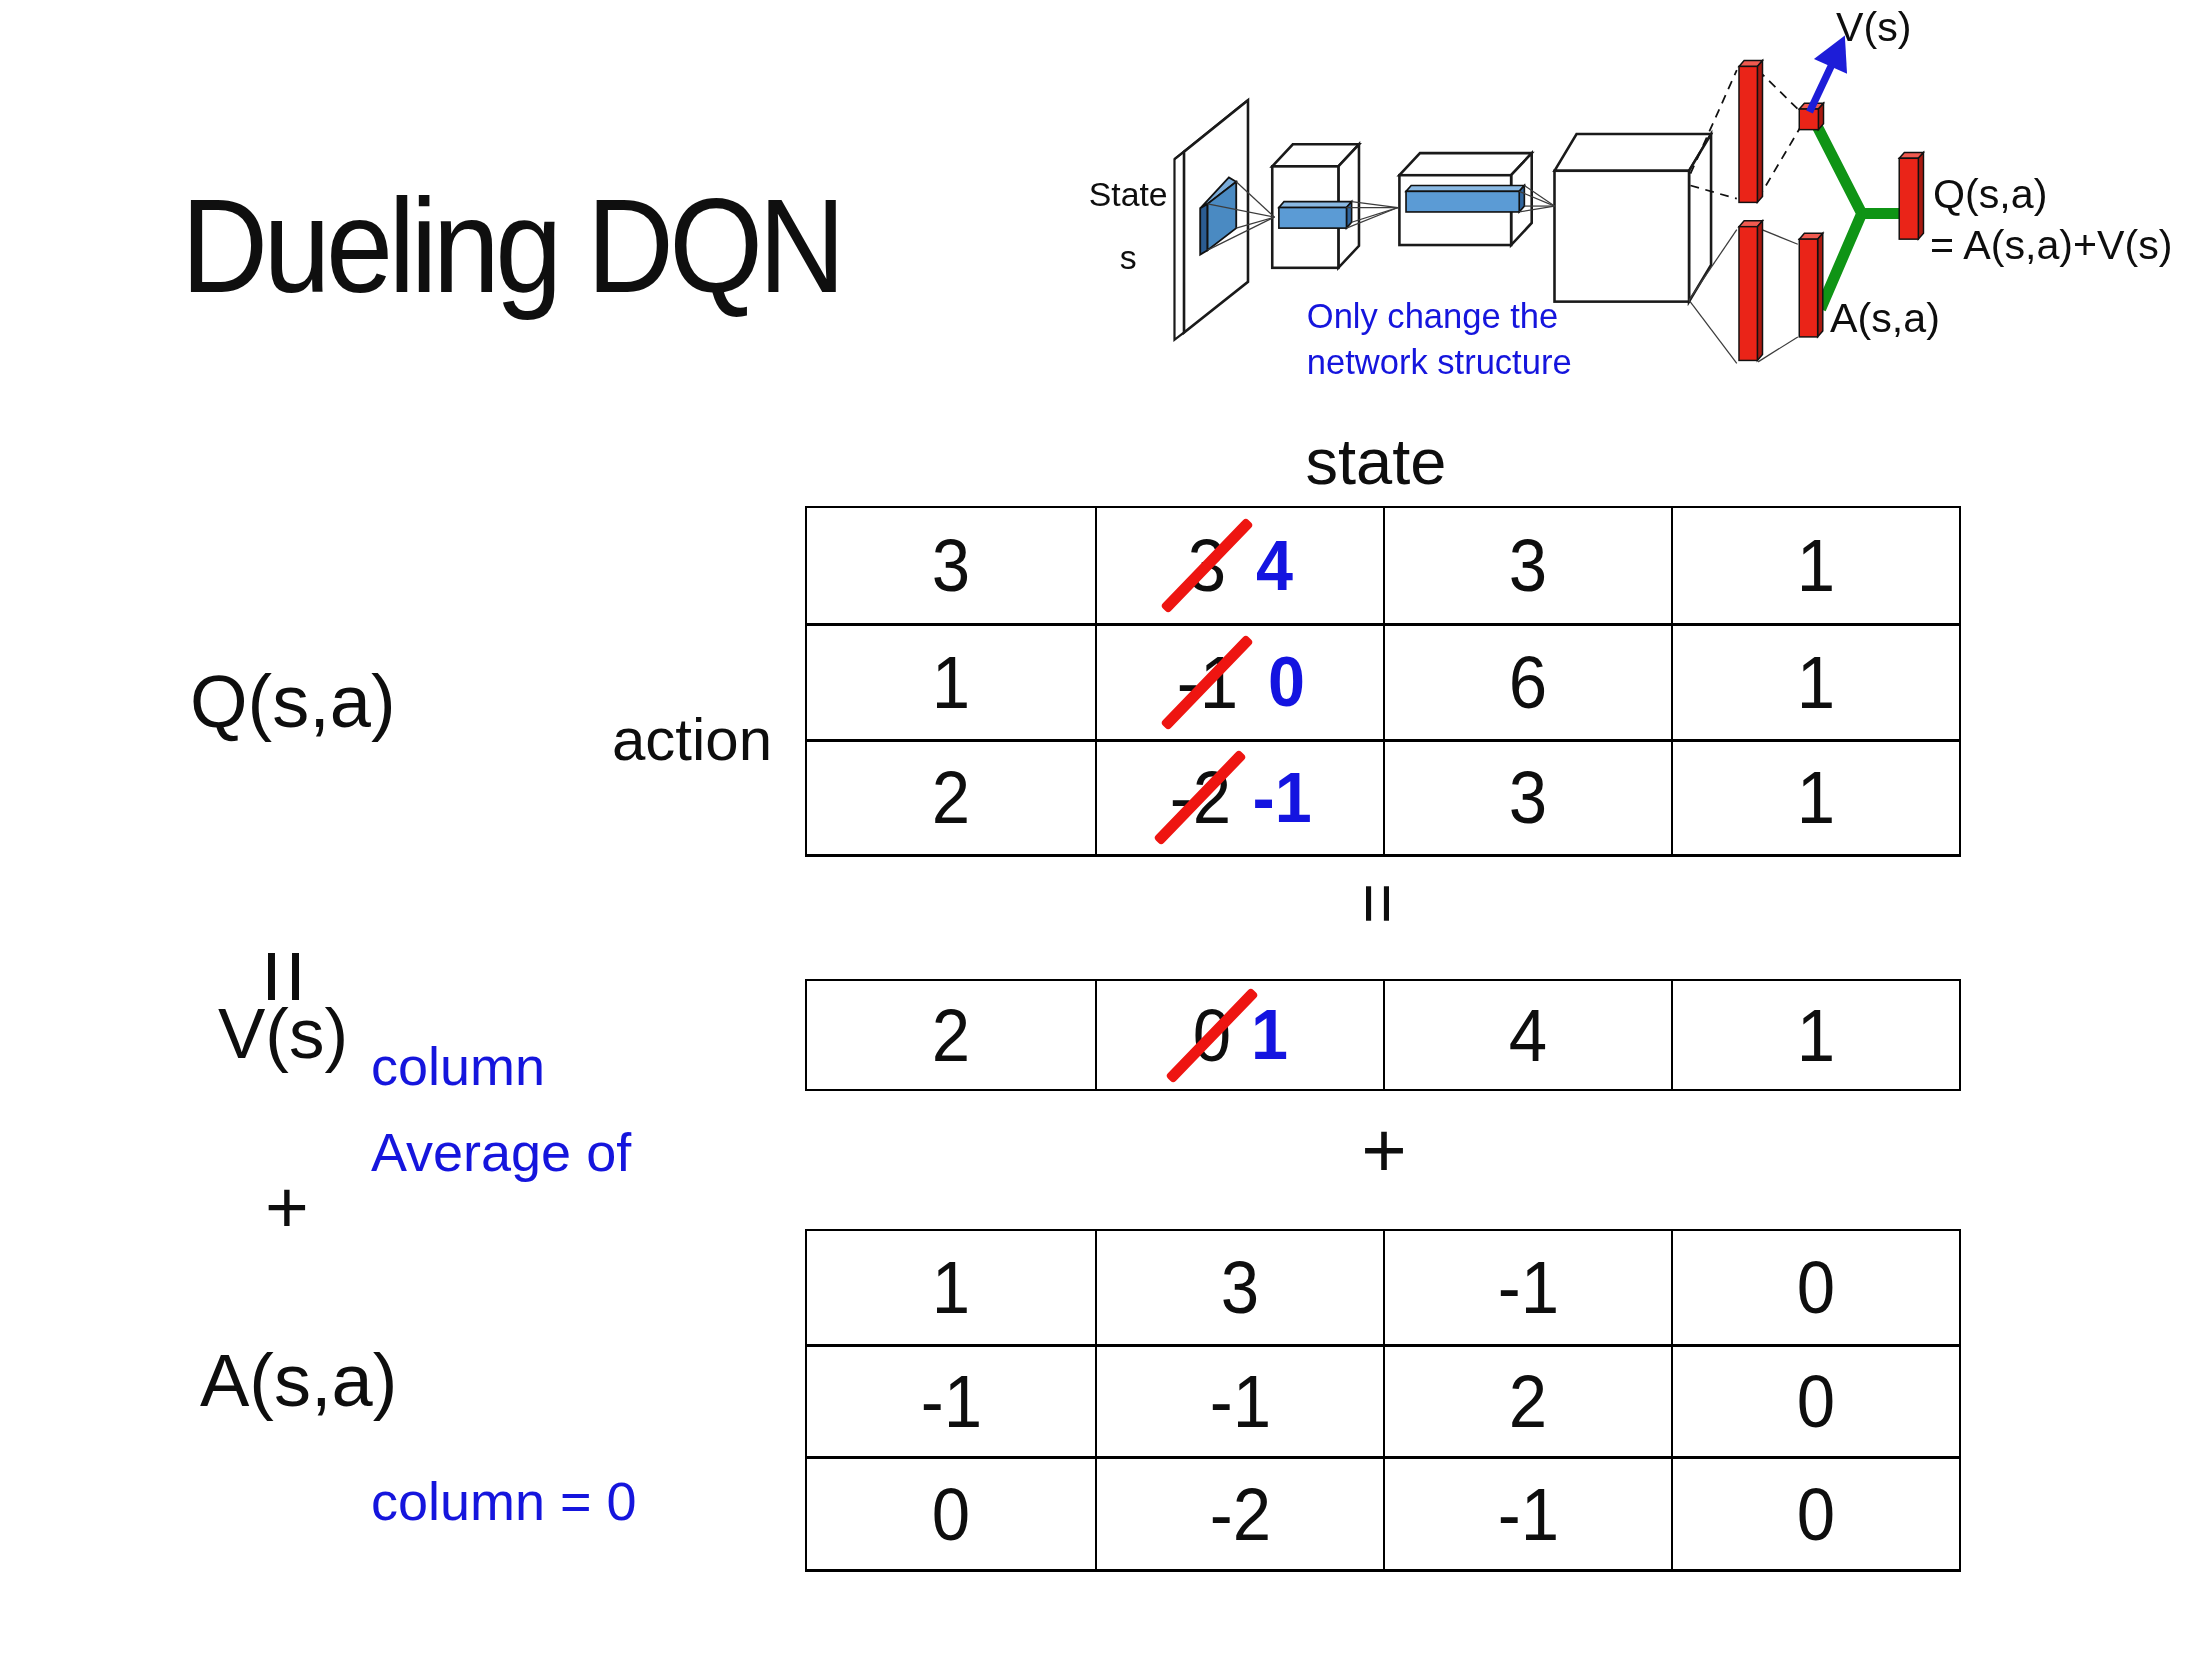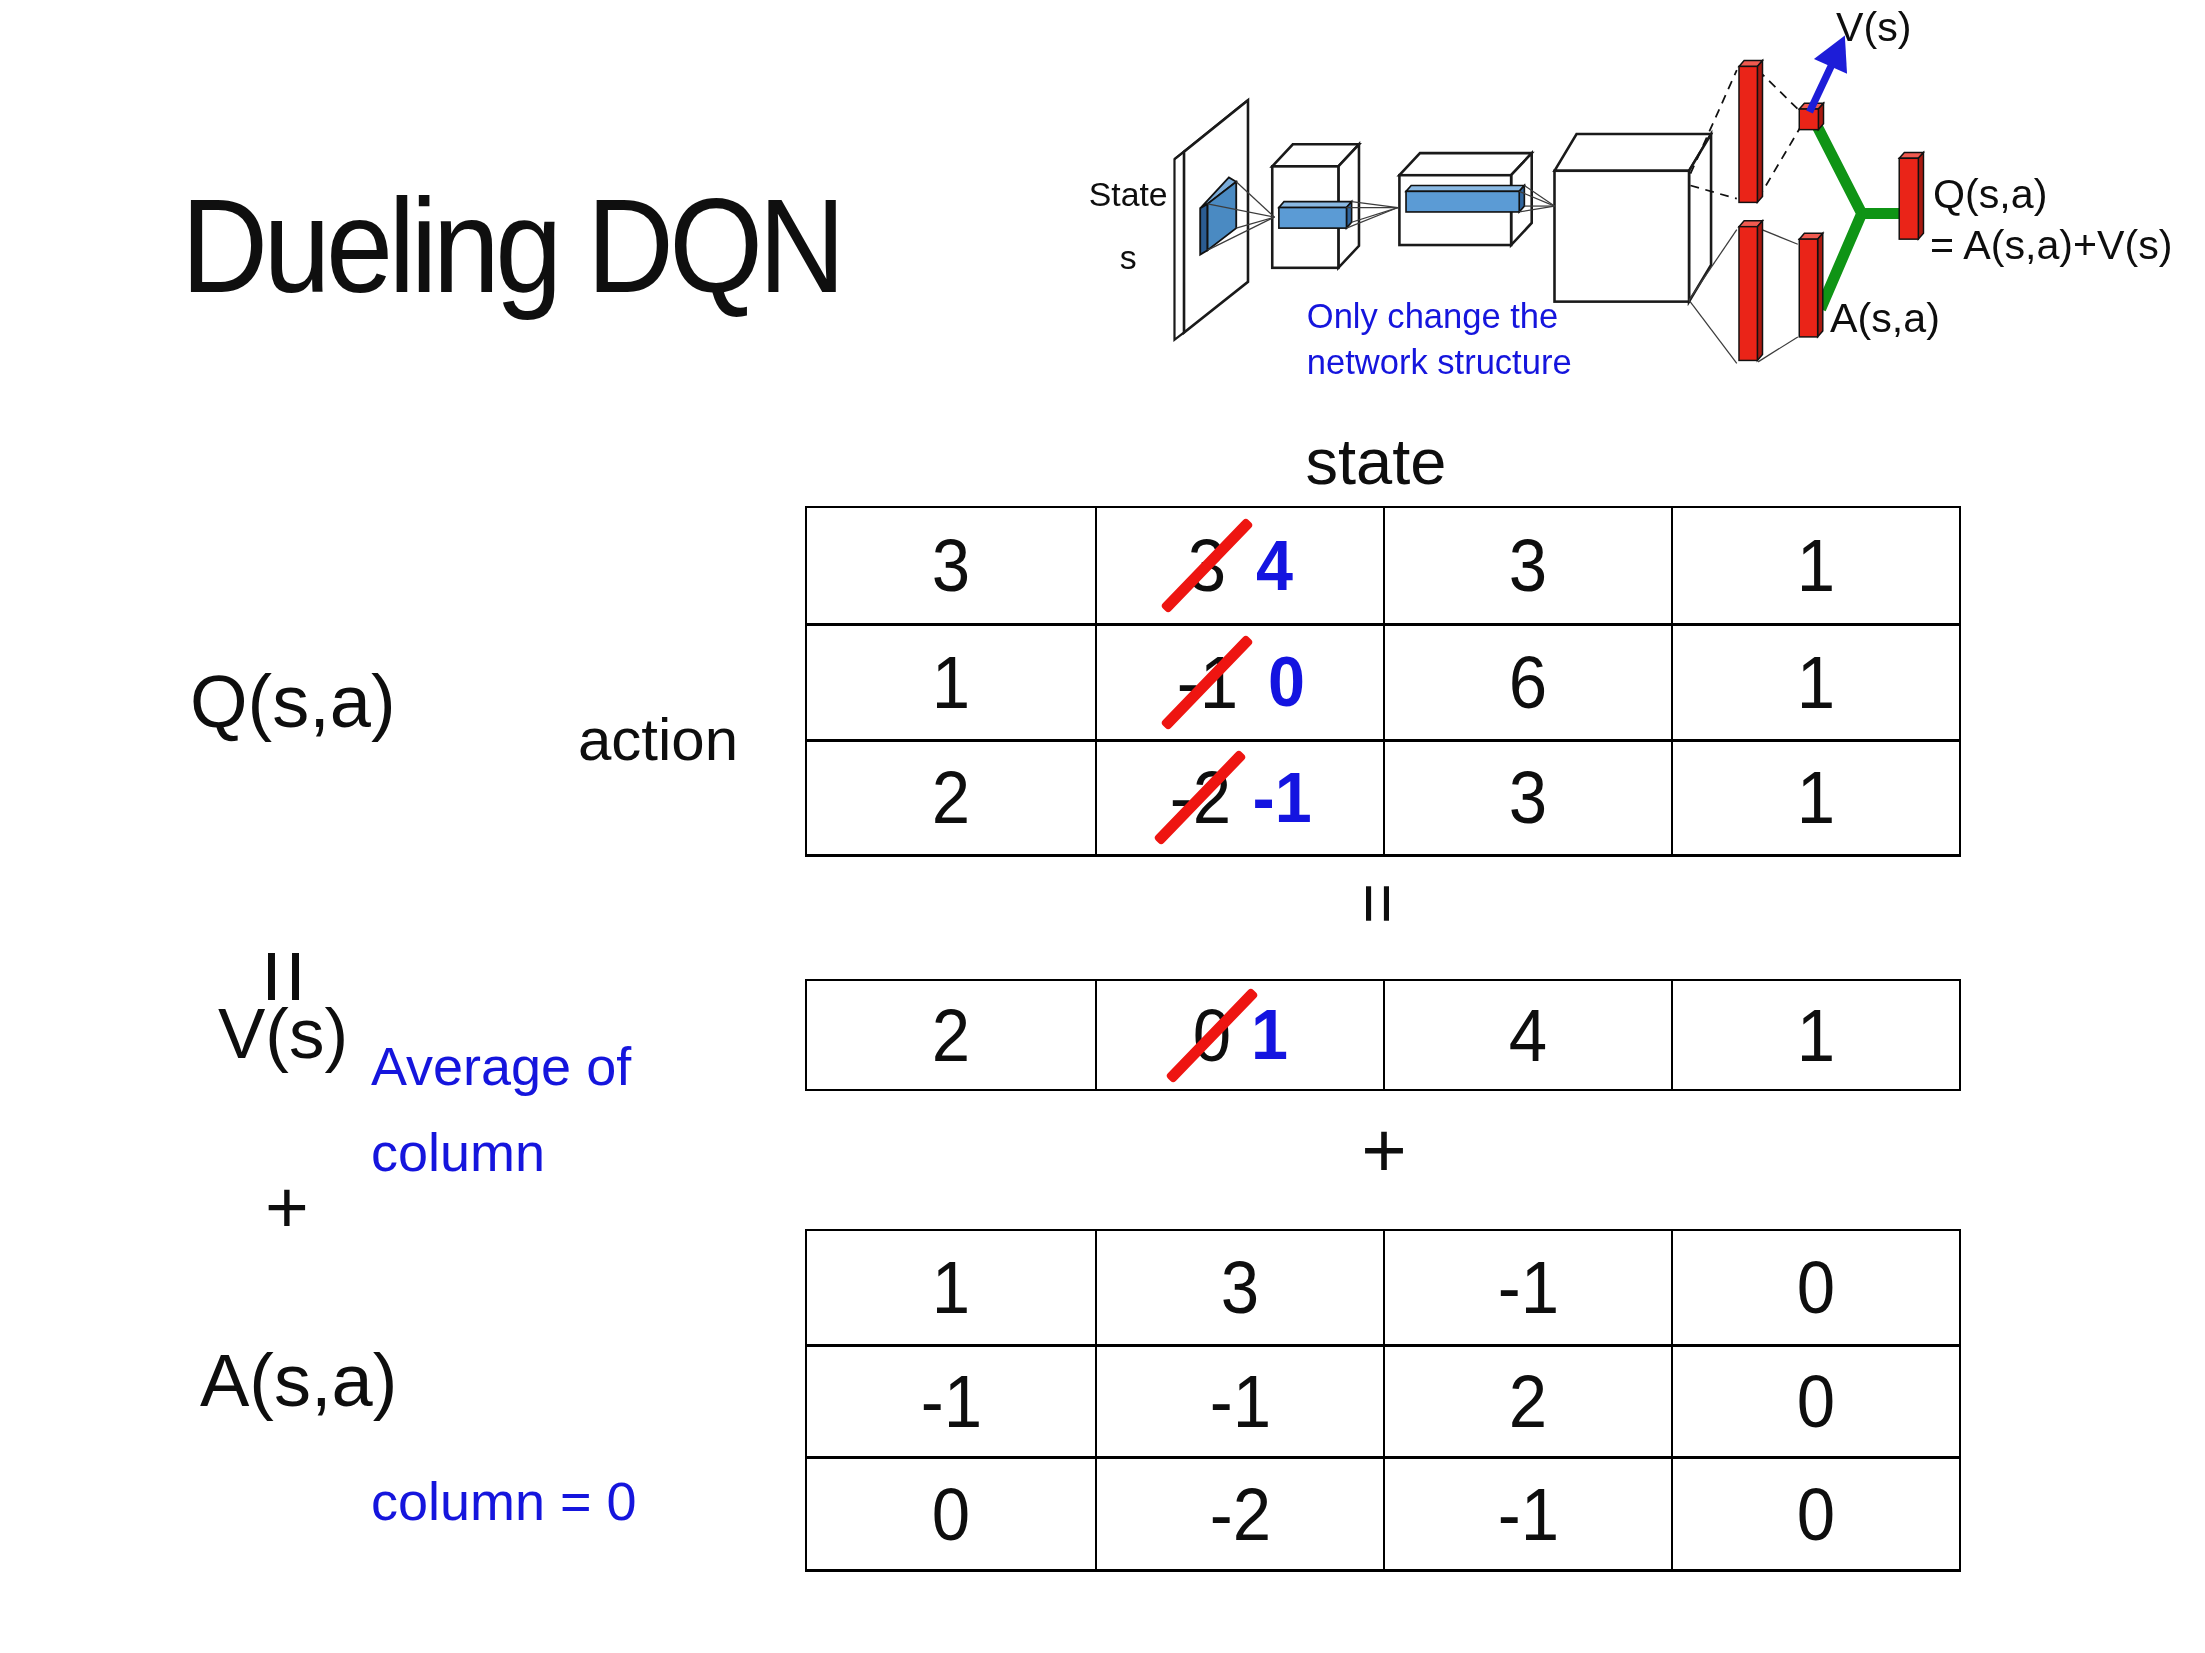--- a/index.html
+++ b/index.html
@@ -7,21 +7,21 @@
           font-family:"Liberation Sans",sans-serif;color:#0e0e0e;}
   .abs{position:absolute;}
 
   
   #title{left:181px;top:179px;font-size:134px;letter-spacing:-5.1px;white-space:nowrap;
          transform:scaleX(.9);transform-origin:left top;color:#0f0f0f;font-weight:400;}
 
   
   .lbl{white-space:nowrap;line-height:1;}
   #state-label{left:1229px;top:429px;width:294px;text-align:center;font-size:65px;}
-  #action-label{left:544px;top:710px;width:228px;text-align:center;font-size:60px;}
+  #action-label{left:544px;top:710px;width:228px;text-align:right;font-size:60px;}
   #q-label{left:190px;top:665px;font-size:74px;}
   #v-label{left:218px;top:998px;font-size:71px;}
   #a-label{left:200px;top:1344px;font-size:74px;}
   .rot-eq{display:inline-block;transform:rotate(90deg);line-height:1;}
   #eq-left{left:234px;top:925px;width:103px;height:103px;display:flex;align-items:center;justify-content:center;font-size:97px;}
   #plus-left{left:243px;top:1170px;width:88px;text-align:center;font-size:75px;}
   #eq-mid{left:1313px;top:859px;width:132px;height:88px;display:flex;align-items:center;justify-content:center;font-size:71px;}
   #plus-mid{left:1318px;top:1111px;width:132px;text-align:center;font-size:78px;}
   .note{color:#1515dd;font-size:54px;line-height:1.6;white-space:nowrap;}
   #avg-note{left:371px;top:1023px;}
@@ -173,22 +173,22 @@
 
   <div class="abs lbl" id="state-label">state</div>
   <div class="abs lbl" id="action-label">action</div>
 
   <div class="abs lbl" id="q-label">Q(s,a)</div>
   <div class="abs" id="eq-left">
       <span class="rot-eq">=</span>
     </div>
   <div class="abs lbl" id="v-label">V(s)</div>
   <div class="abs note" id="avg-note">
+    <div>column</div>
     <div>Average of</div>
-    <div>column</div>
   </div>
   <div class="abs lbl" id="plus-left">+</div>
   <div class="abs lbl" id="a-label">A(s,a)</div>
   <div class="abs note" id="sum-note">
     <div>column = 0</div>
   </div>
 
   <div class="abs tbl" id="q-table">
     <div class="cell">
         <span class="num">3</span>

